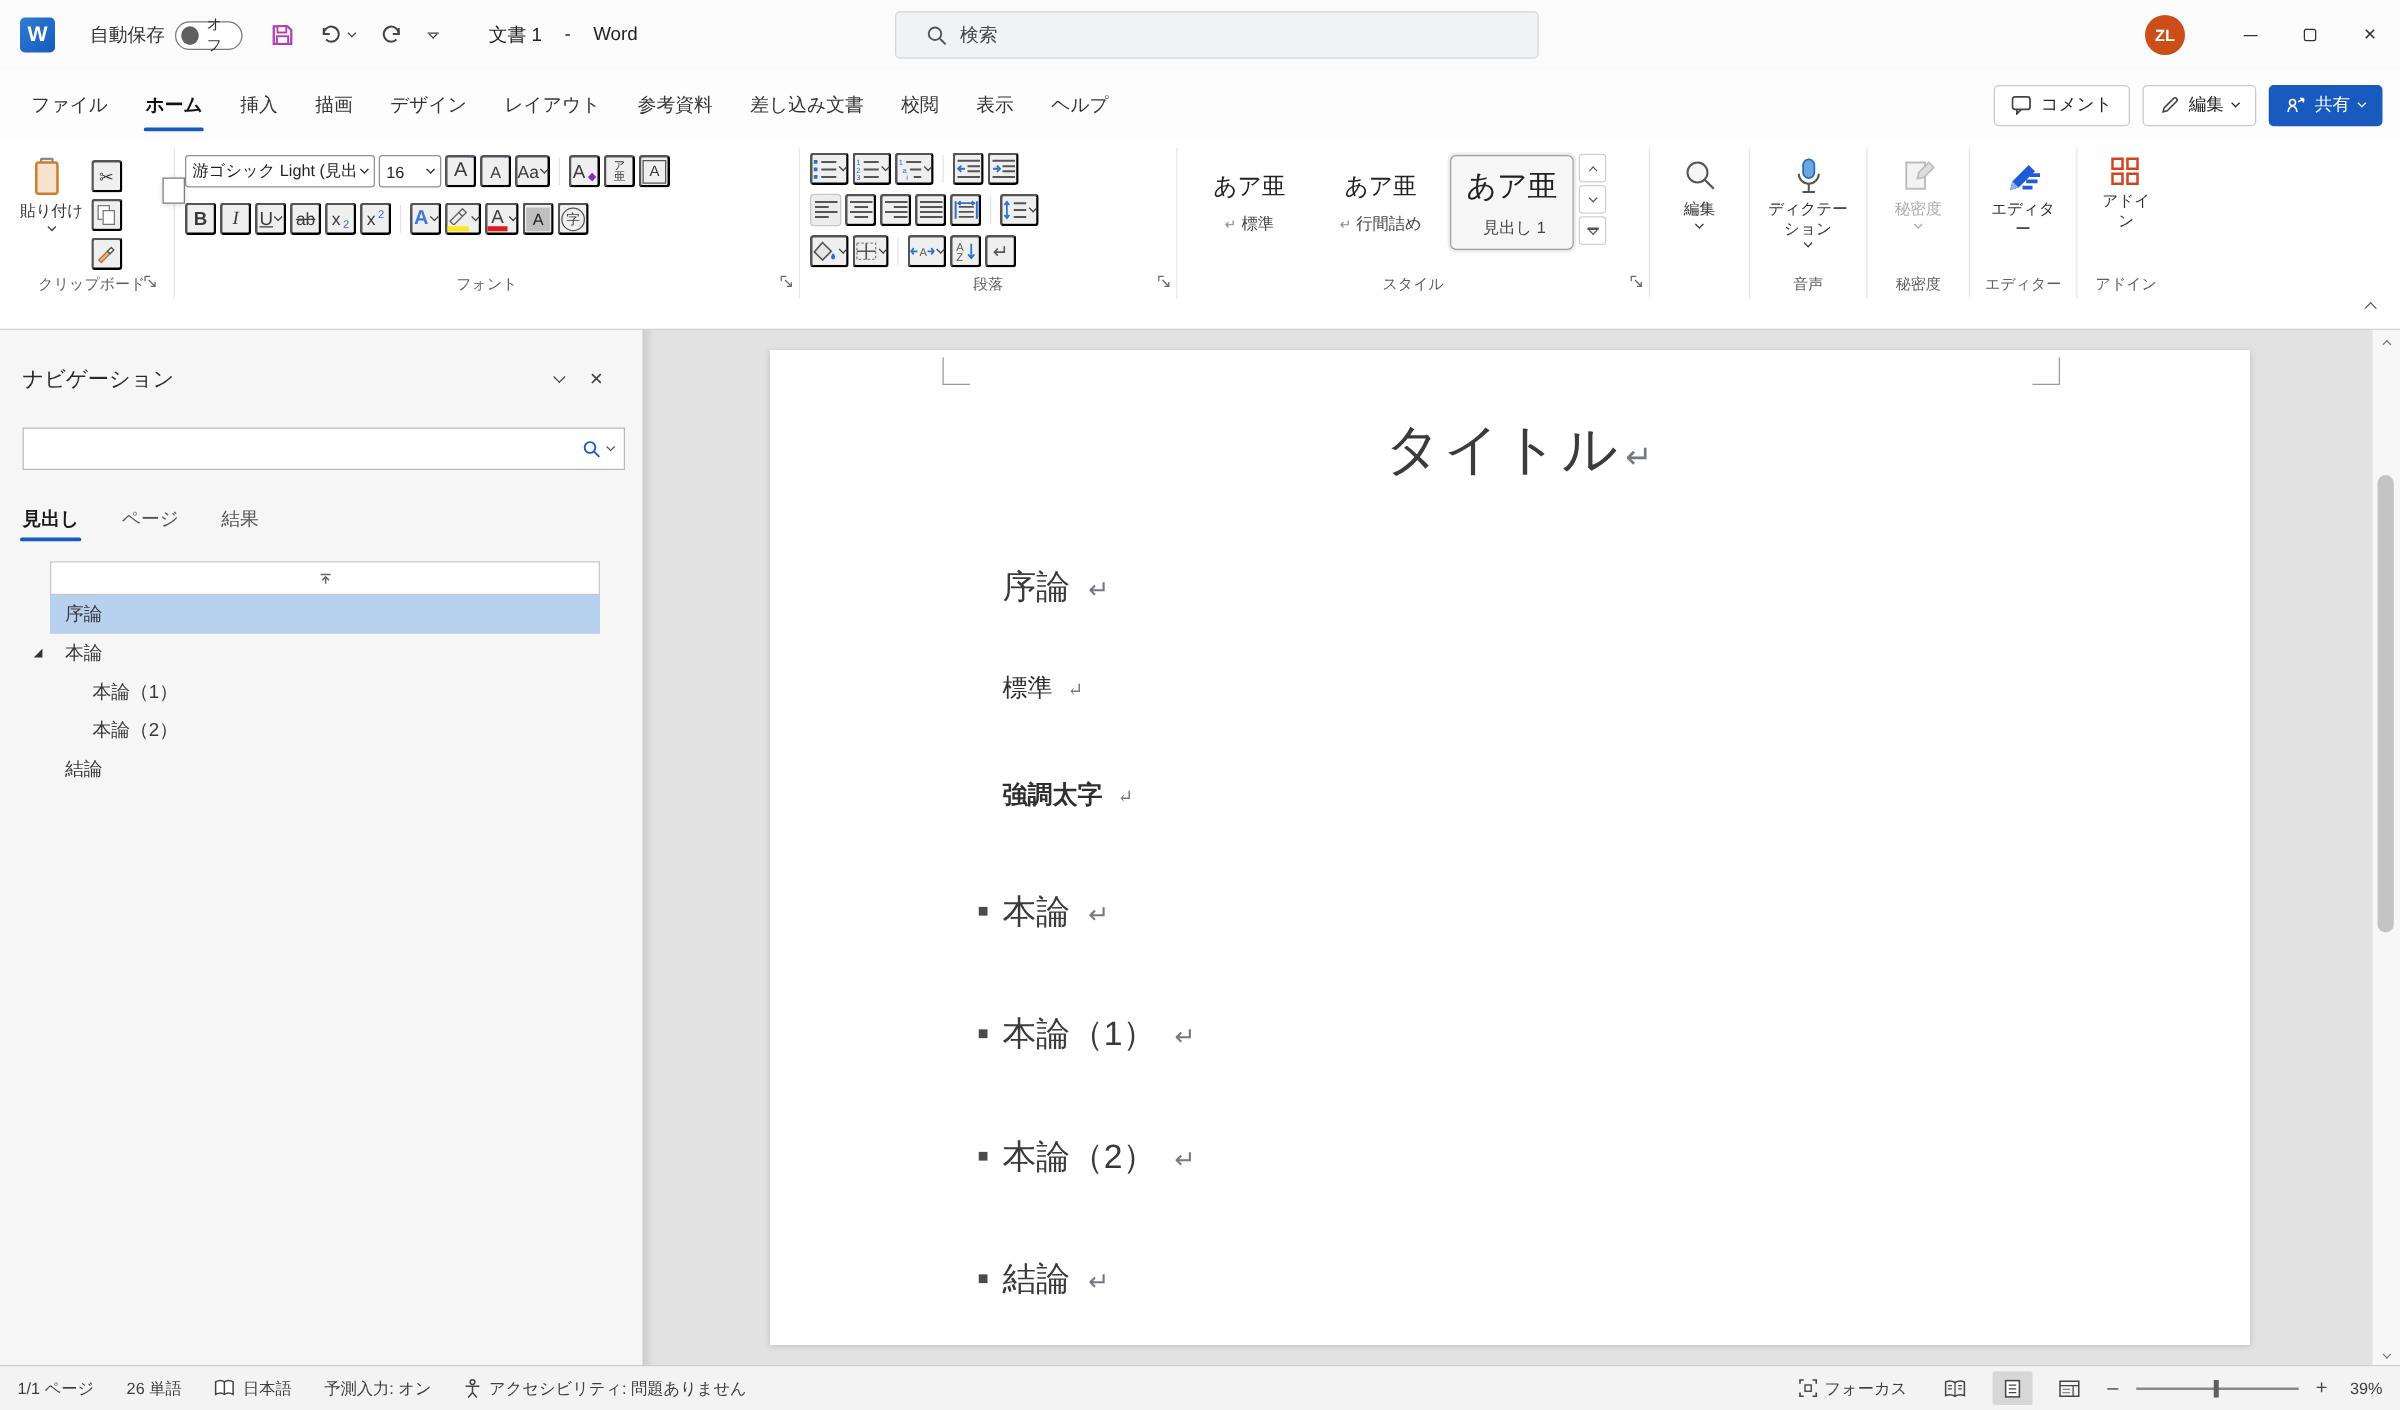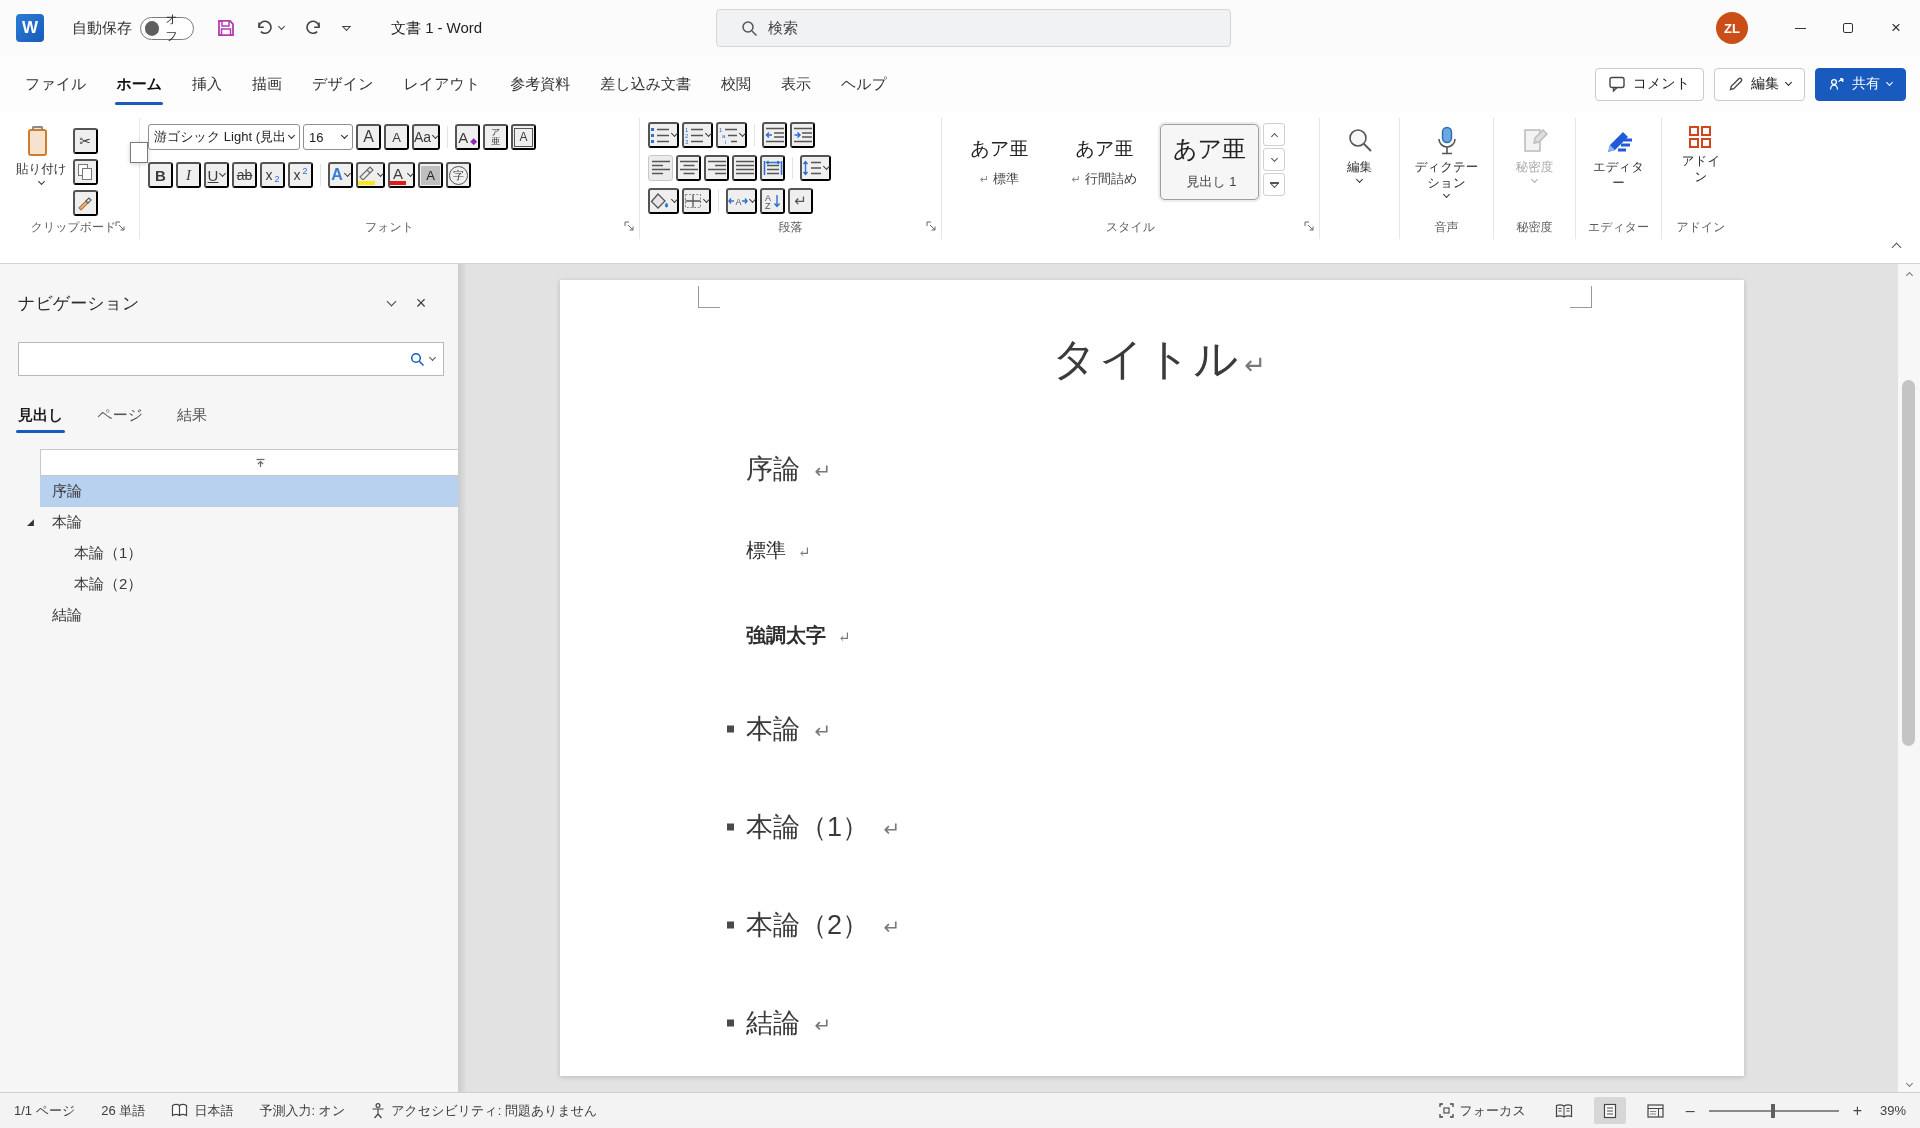--- a/index.html
+++ b/index.html
@@ -14,21 +14,21 @@
 
   
   .titlebar { height:56px; background:#fbfbfb; display:flex; align-items:center; position:relative; }
   .word-logo { width:28px; height:28px; margin-left:16px; border-radius:4px; background:linear-gradient(135deg,#2b7cd3,#185abd); color:#fff; font-weight:bold; font-size:17px; display:flex; align-items:center; justify-content:center; }
   .autosave { display:flex; align-items:center; gap:8px; margin-left:28px; font-size:15px; color:#333; }
   .toggle { width:54px; height:23px; border:1px solid #7a7a7a; border-radius:12px; background:#fff; display:flex; align-items:center; gap:6px; padding:0 4px; }
   .toggle .knob { width:15px; height:15px; border-radius:50%; background:#5f5f5f; }
   .toggle .state { font-size:12px; color:#333; }
   .qat { display:flex; align-items:center; gap:18px; margin-left:22px; color:#444; }
   .qbtn { display:flex; align-items:center; gap:3px; background:none; border:none; color:#444; cursor:default; }
-  .doc-title { margin-left:40px; font-size:15px; color:#1f1f1f; display:flex; gap:4px; }
+  .doc-title { margin-left:40px; font-size:15px; color:#1f1f1f; display:flex; gap:18px; }
   .tb-search { position:absolute; left:716px; top:9px; width:515px; height:38px; background:#f0f2f4; border:1px solid #d6d6d6; border-radius:4px; display:flex; align-items:center; padding-left:24px; gap:10px; font-size:15px; color:#444; }
   .tb-right { position:absolute; right:0; top:0; height:56px; display:flex; align-items:center; }
   .avatar { width:32px; height:32px; border-radius:50%; background:#cb4e18; color:#fff; font-size:13px; font-weight:bold; display:flex; align-items:center; justify-content:center; margin-right:28px; }
   .wbtn { width:48px; height:56px; display:flex; align-items:center; justify-content:center; color:#333; font-size:17px; }
   .wbtn .mini { width:11px; height:1px; background:#333; }
   .wbtn .maxi { width:10px; height:10px; border:1px solid #333; border-radius:2px; }
 
   
   .tabrow { height:56px; background:#fdfdfd; display:flex; align-items:center; position:relative; padding-left:10px; }
   .rtab { position:relative; height:100%; display:flex; align-items:center; padding:0 15px; font-size:15px; color:#333; }
@@ -98,21 +98,21 @@
   
   .g-big { display:flex; justify-content:center; }
   .bigbtn .blabel { max-width:72px; }
   .bigbtn.disabled { color:#ababab; }
   .grid4 { width:24px; height:24px; display:grid; grid-template-columns:10px 10px; grid-template-rows:10px 10px; gap:2px; }
   .grid4 i { border:2px solid #d4441c; background:#fff; display:block; }
   .collapse-chev { position:absolute; right:20px; bottom:8px; color:#555; }
 
   
   .main { position:absolute; top:264px; bottom:36px; left:0; right:0; display:flex; }
-  .navpane { width:458px; background:#f6f6f6; position:relative; flex-shrink:0; }
+  .navpane { width:514px; background:#f6f6f6; position:relative; flex-shrink:0; }
   .nav-head { display:flex; align-items:center; padding:26px 22px 0 18px; }
   .nav-title { font-size:17px; color:#2b2b2b; flex:1; }
   .nav-hbtn { width:30px; height:26px; display:flex; align-items:center; justify-content:center; color:#444; font-size:15px; }
   .nav-search { margin:26px 14px 0 18px; height:34px; background:#fff; border:1px solid #b9b9b9; display:flex; align-items:center; padding:0 8px; }
   .nav-search input { flex:1; border:none; outline:none; font-size:14px; background:transparent; }
   .nav-search .mag { color:#185abd; display:flex; align-items:center; gap:5px; }
   .nav-tabs { display:flex; gap:34px; margin:30px 0 0 18px; font-size:15px; color:#555; }
   .ntab { position:relative; padding-bottom:12px; }
   .ntab.active { color:#1b1b1b; font-weight:bold; }
   .ntab.active::after { content:""; position:absolute; left:-2px; right:-2px; bottom:4px; height:3px; background:#185abd; border-radius:2px; }

